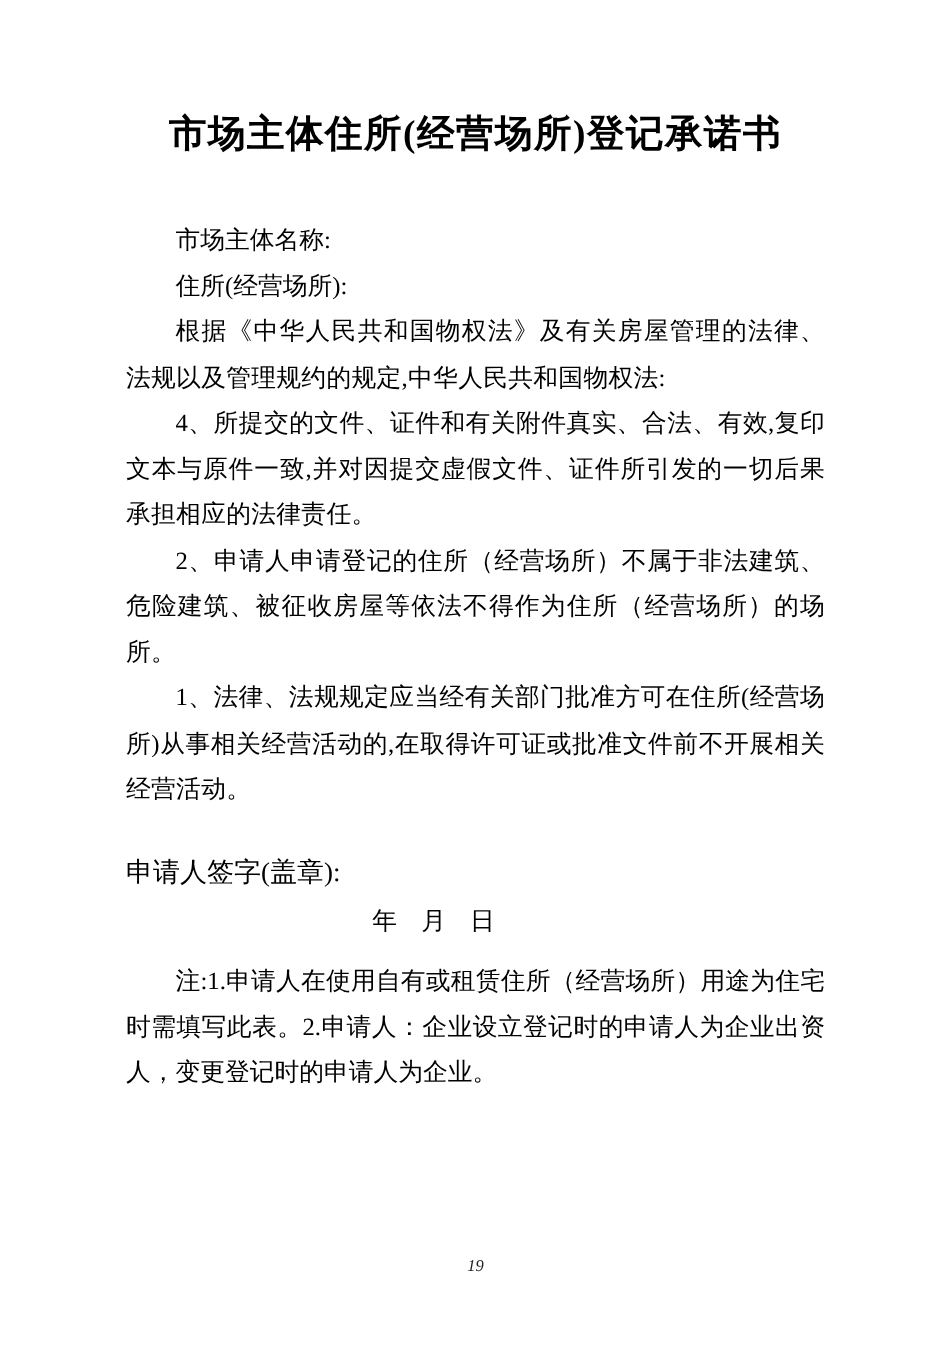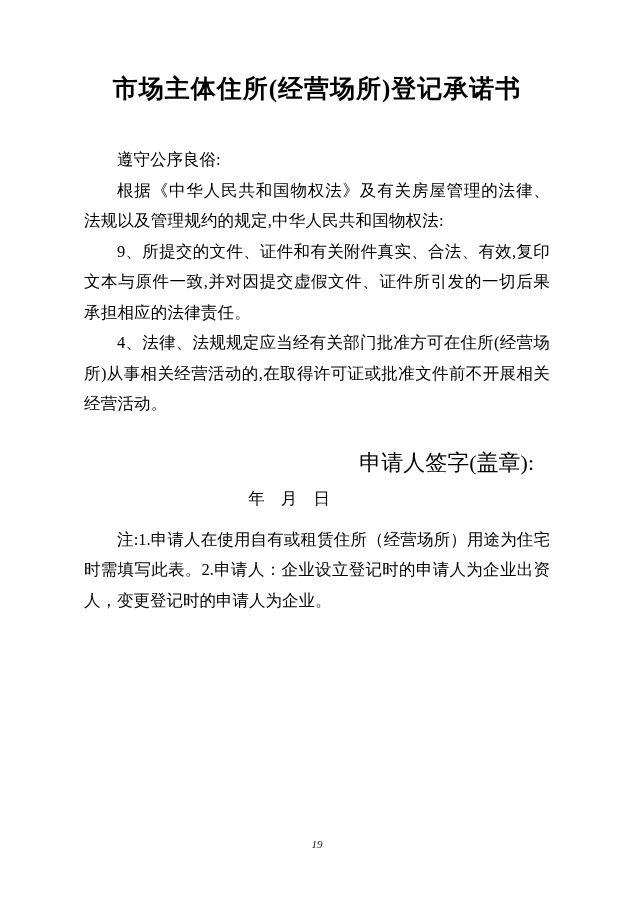--- a/index.html
+++ b/index.html
@@ -48,23 +48,22 @@
     line-height: 1.85;
     margin: 0;
     padding-left: 0;
   }
   .sign-block {
     width: 466px;
     margin: 0 auto;
     padding-top: 22px;
   }
   .sign-line {
-    font-size: 22px;
+    font-size: 18px;
     line-height: 1.9;
-    text-align: right;
     padding-right: 16px;
     margin: 0;
   }
   .date-line {
     font-size: 16.5px;
     line-height: 1.9;
     text-align: center;
     padding-right: 50px;
     margin: 0;
     letter-spacing: 6px;
@@ -97,26 +96,28 @@
 </style>
 </head>
 <body>
 
 <div class="page">
 
   <h1 class="doc-title">市场主体住所(经营场所)登记承诺书</h1>
 
   <div class="body-block">
 
-    <p class="field-line first-indent">遵守公序良俗:</p>
+    <p class="field-line first-indent">市场主体名称:</p>
+    <p class="field-line first-indent">住所(经营场所):</p>
 
     <p class="para first-indent">根据《中华人民共和国物权法》及有关房屋管理的法律、法规以及管理规约的规定,中华人民共和国物权法:</p>
 
-    <p class="para first-indent">9、所提交的文件、证件和有关附件真实、合法、有效,复印文本与原件一致,并对因提交虚假文件、证件所引发的一切后果承担相应的法律责任。</p>
-    <p class="para first-indent">4、法律、法规规定应当经有关部门批准方可在住所(经营场所)从事相关经营活动的,在取得许可证或批准文件前不开展相关经营活动。</p>
+    <p class="para first-indent">4、所提交的文件、证件和有关附件真实、合法、有效,复印文本与原件一致,并对因提交虚假文件、证件所引发的一切后果承担相应的法律责任。</p>
+    <p class="para first-indent">2、申请人申请登记的住所（经营场所）不属于非法建筑、危险建筑、被征收房屋等依法不得作为住所（经营场所）的场所。</p>
+    <p class="para first-indent">1、法律、法规规定应当经有关部门批准方可在住所(经营场所)从事相关经营活动的,在取得许可证或批准文件前不开展相关经营活动。</p>
 
   </div>
 
   <div class="sign-block">
     <p class="sign-line">申请人签字(盖章):</p>
     <p class="date-line">年  月  日</p>
   </div>
 
   <div class="note-block">
     <p class="note first-indent">注:1.申请人在使用自有或租赁住所（经营场所）用途为住宅时需填写此表。2.申请人：企业设立登记时的申请人为企业出资人，变更登记时的申请人为企业。</p>

